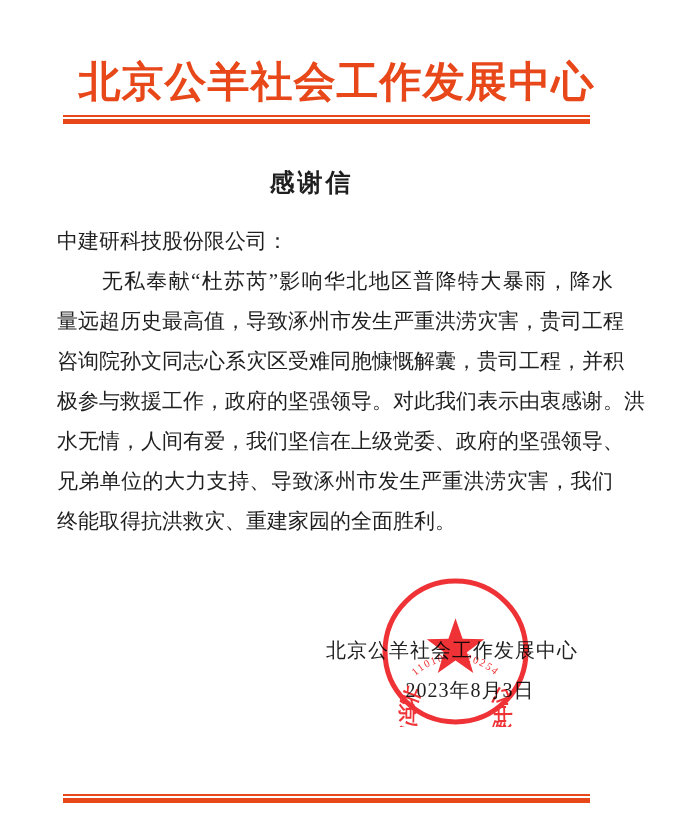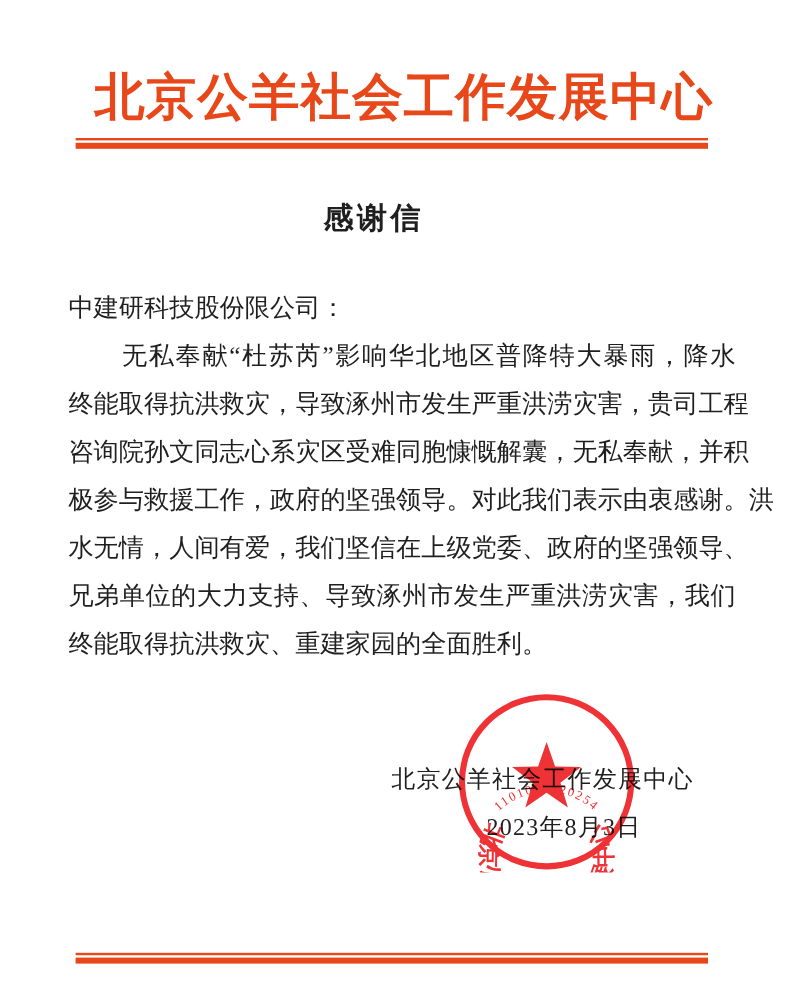--- a/index.html
+++ b/index.html
@@ -31,21 +31,21 @@
   
   .letter-title {
     position: absolute; top: 166px; left: 0; width: 623px;
     text-align: center;
     font-size: 25px; line-height: 34px; font-weight: bold;
     letter-spacing: 3px;
   }
 
   
   .body-block {
-    position: absolute; top: 236px; left: 57px; width: 556px;
+    position: absolute; top: 221px; left: 57px; width: 556px;
     font-size: 21px; line-height: 40px;
   }
   .body-line {
     height: 40px;
     text-align: justify;
     text-align-last: justify;
     white-space: nowrap;
   }
   .body-line.align-left { text-align: left; text-align-last: left; }
 
@@ -85,22 +85,22 @@
 
   <div class="org-title">北京公羊社会工作发展中心</div>
   <div class="rule rule-head-thin"></div>
   <div class="rule rule-head-thick"></div>
 
   <div class="letter-title">感谢信</div>
 
   <div class="body-block">
     <div class="body-line align-left">中建研科技股份限公司：</div>
     <div class="body-line">　　无私奉献“杜苏芮”影响华北地区普降特大暴雨，降水</div>
-    <div class="body-line">终能取得抗洪救灾，导致涿州市发生严重洪涝灾害，贵司工程</div>
-    <div class="body-line">咨询院孙文同志心系灾区受难同胞慷慨解囊，无私奉献，并积</div>
+    <div class="body-line">量远超历史最高值，导致涿州市发生严重洪涝灾害，贵司工程</div>
+    <div class="body-line">咨询院孙文同志心系灾区受难同胞慷慨解囊，贵司工程，并积</div>
     <div class="body-line">极参与救援工作，政府的坚强领导。对此我们表示由衷感谢。洪</div>
     <div class="body-line">水无情，人间有爱，我们坚信在上级党委、政府的坚强领导、</div>
     <div class="body-line">兄弟单位的大力支持、导致涿州市发生严重洪涝灾害，我们</div>
     <div class="body-line align-left">终能取得抗洪救灾、重建家园的全面胜利。</div>
   </div>
 
   <div class="signature-block">
     <div class="signature-name">北京公羊社会工作发展中心</div>
     <div class="signature-date">2023年8月3日</div>
   </div>

